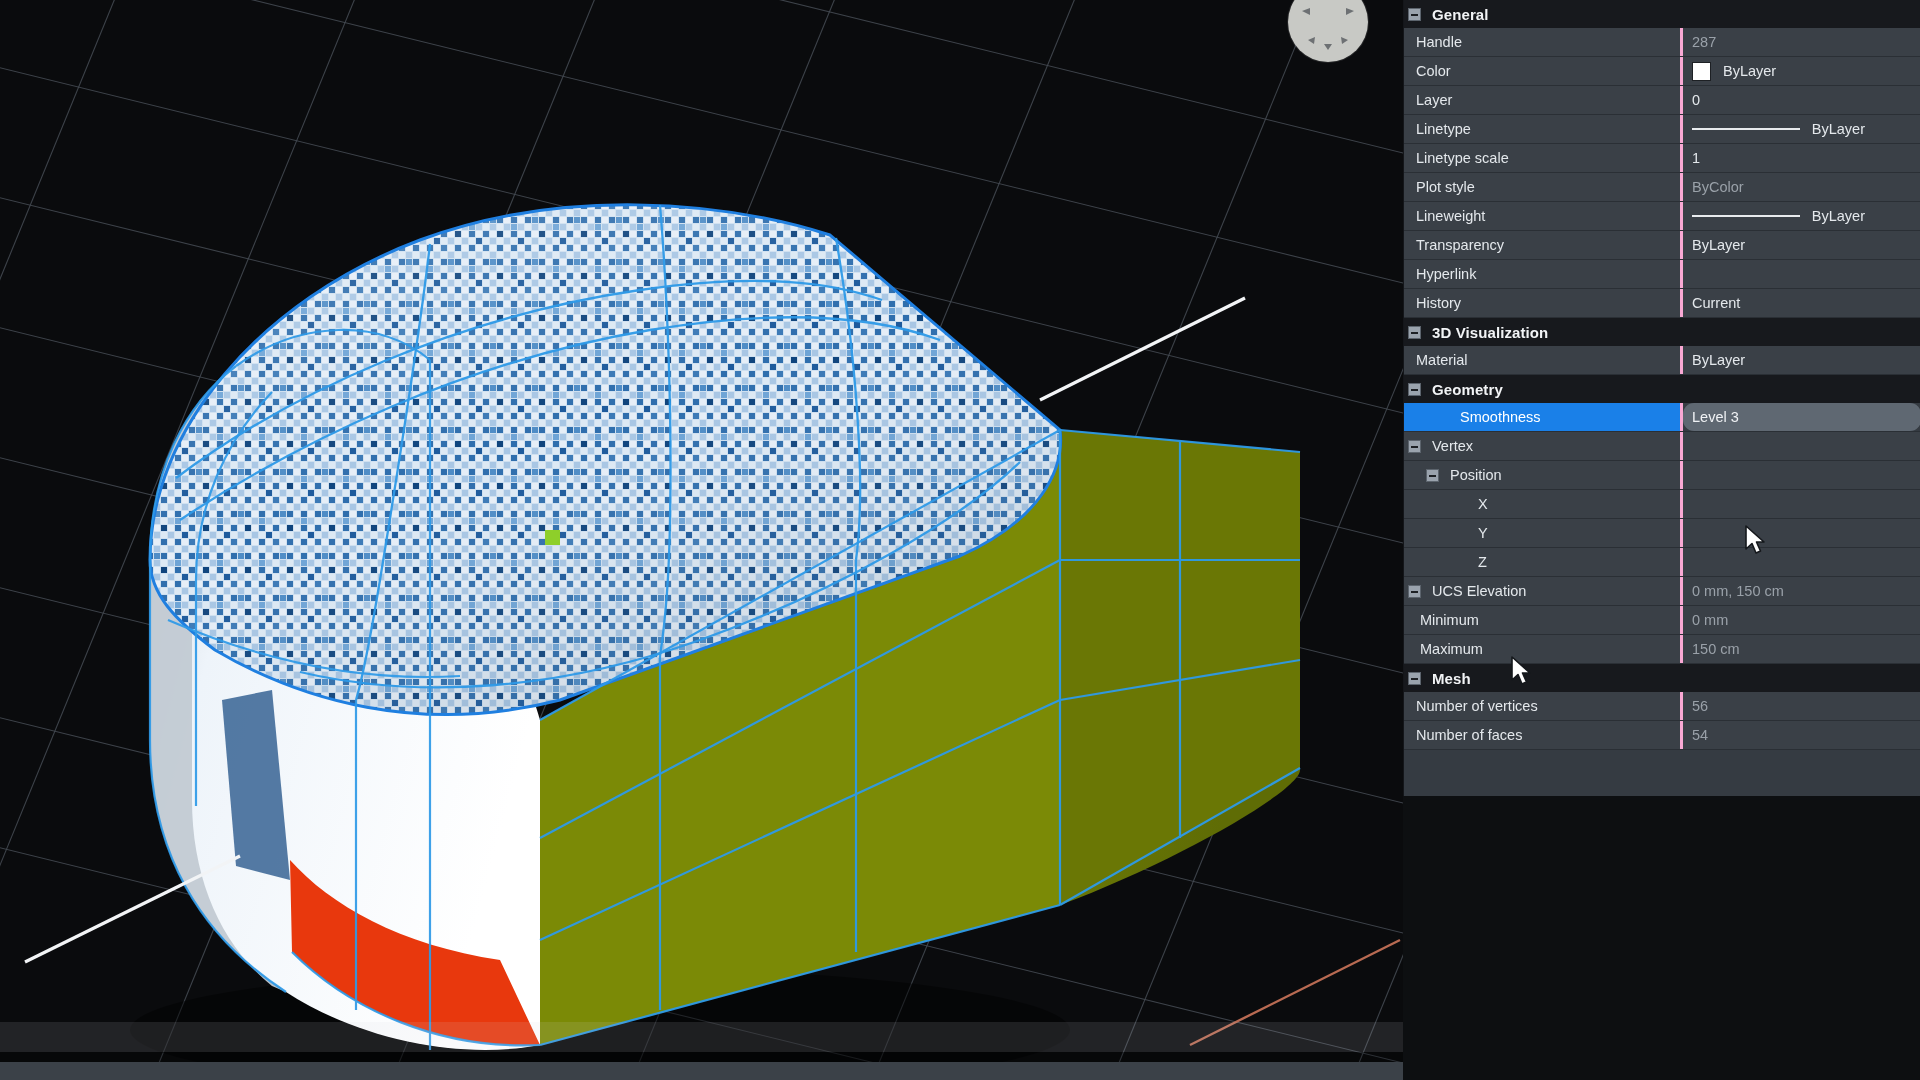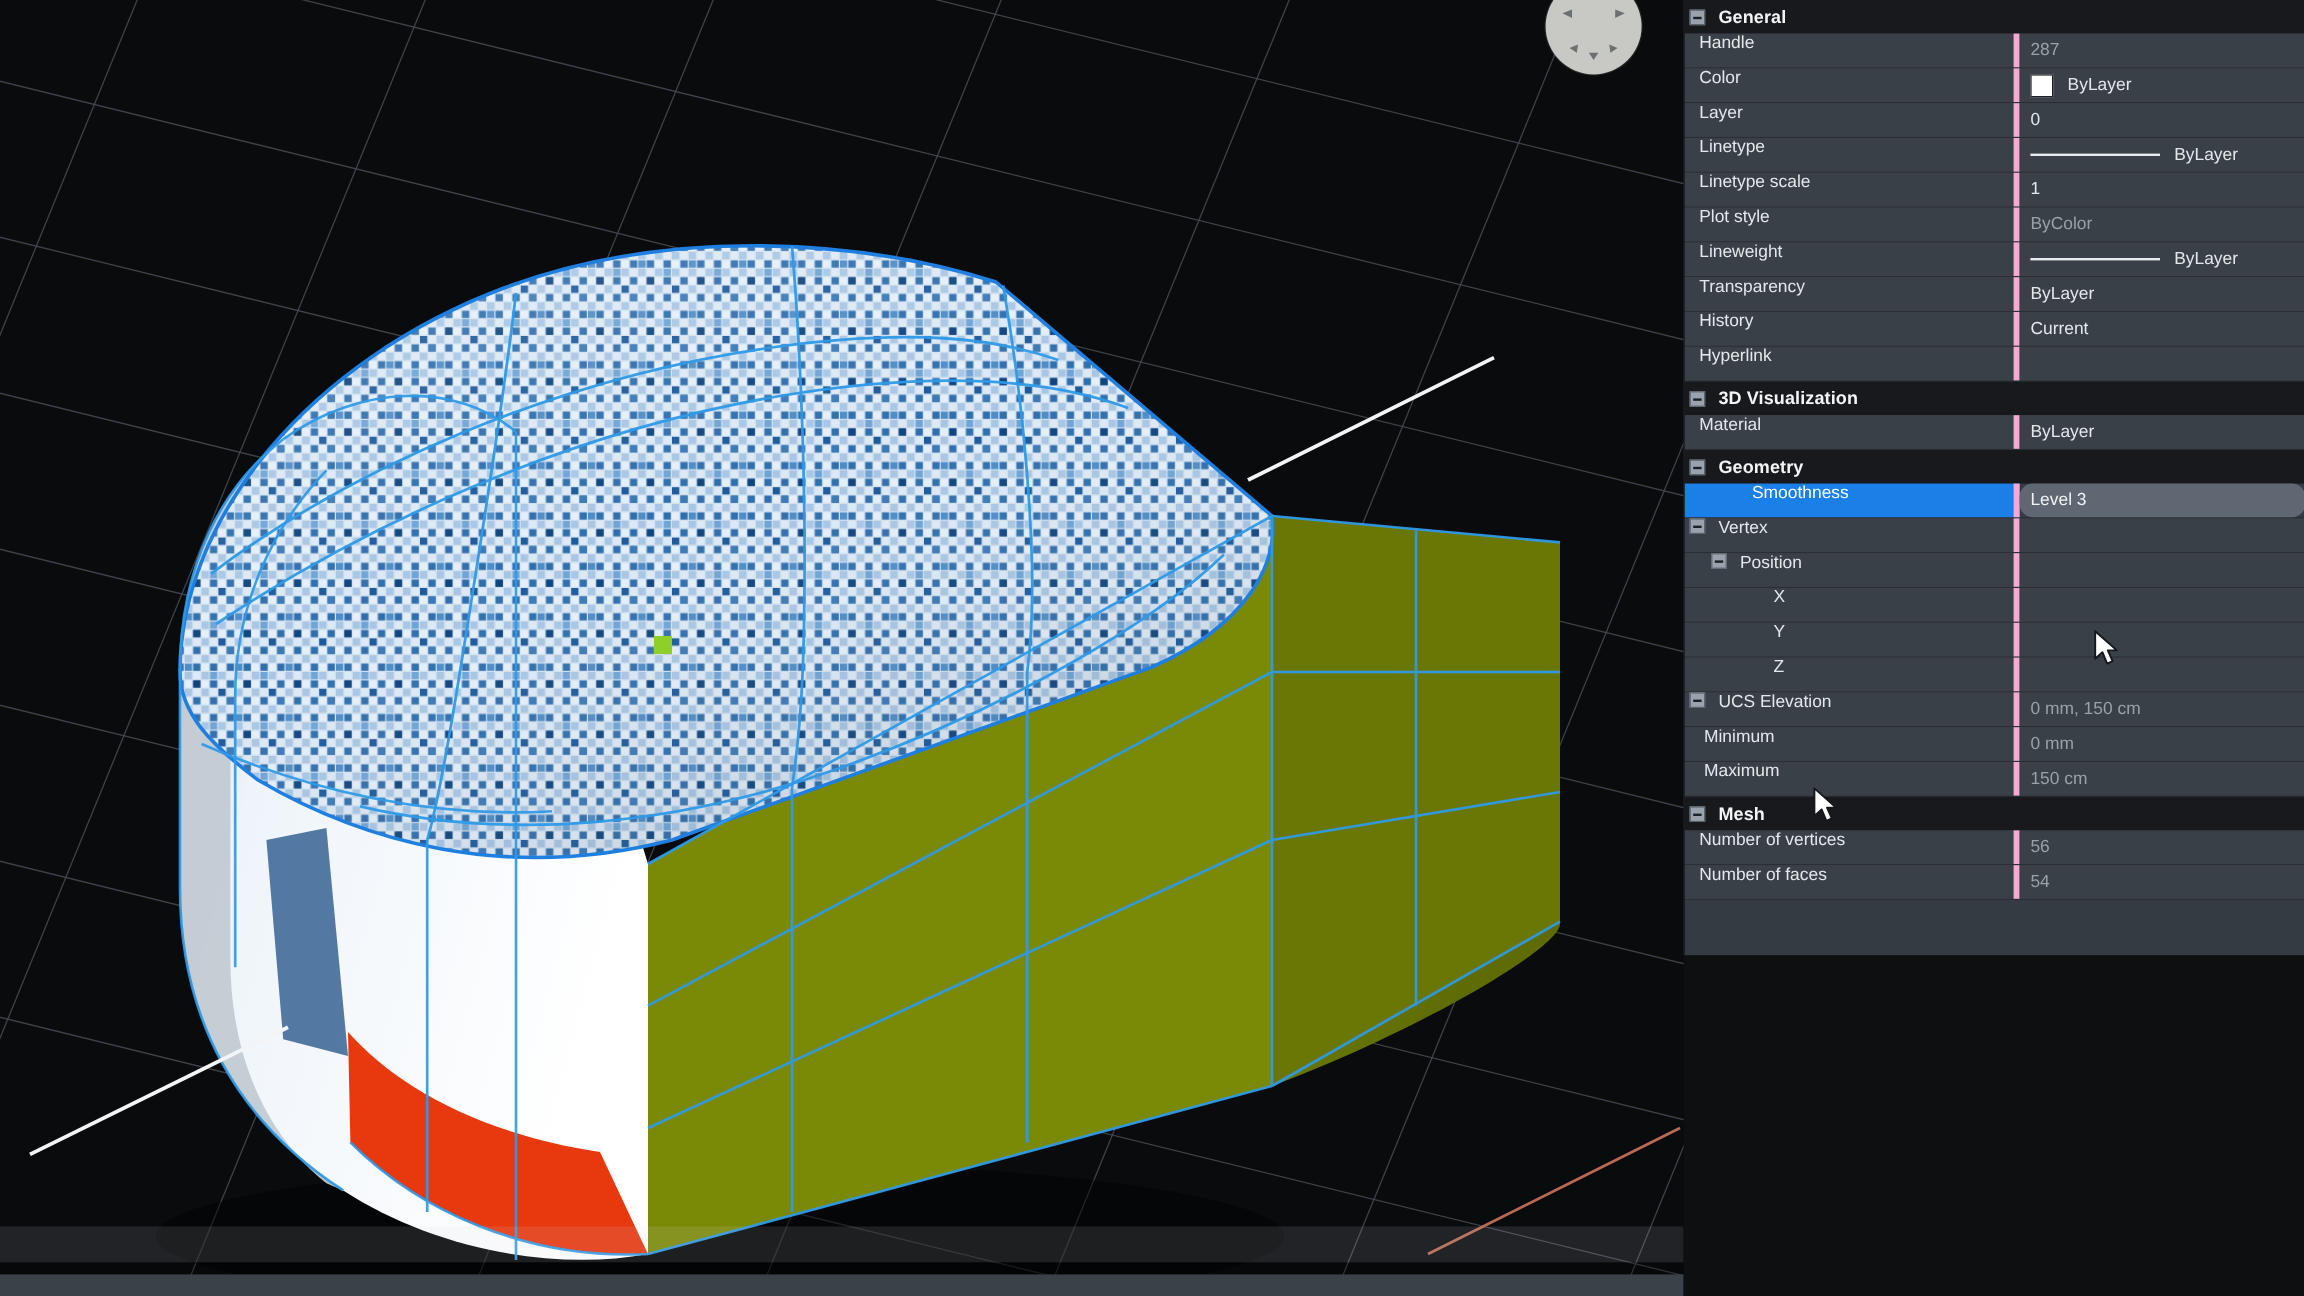--- a/index.html
+++ b/index.html
@@ -39,22 +39,22 @@
   .cat-row .cat-label{color:#f2f4f6;font-size:15px;font-weight:bold;
      margin-left:11px;letter-spacing:.1px;}
 
   .expander{width:13px;height:13px;background:#9aa3ad;border:1px solid #5c646d;
      box-sizing:border-box;position:relative;flex:0 0 auto;}
   .expander::after{content:"";position:absolute;left:2px;top:5px;width:7px;height:2px;
      background:#1d2024;}
 
   .prop-row{position:relative;height:28px;display:flex;align-items:stretch;
      border-bottom:1px solid #2a2f35;}
-  .prop-row .name{width:279px;flex:0 0 279px;display:flex;align-items:flex-start;
-     box-sizing:border-box;border-right:5px solid #f9a8d4;background:#3a4047;}
+  .prop-row .name{width:279px;flex:0 0 279px;display:flex;align-items:center;
+     box-sizing:border-box;border-right:3px solid #f9a8d4;background:#3a4047;}
   .prop-row .name .txt{color:#e4e8ec;font-size:14.5px;}
   .prop-row .val{flex:1 1 auto;display:flex;align-items:center;background:#3a4047;
      padding-left:9px;box-sizing:border-box;position:relative;}
   .prop-row .val .txt{color:#e4e8ec;font-size:14.5px;}
   .prop-row.dim .val .txt{color:#9aa1a9;}
   .prop-row.selected .name{background:#1a80e8;padding-left:44px;}
   .prop-row.selected .name .txt{color:#ffffff;}
 
   .ind0 .txt{margin-left:12px;}
   .ind1 .txt{margin-left:16px;}
@@ -325,32 +325,32 @@
         <div class="prop-row">
           <div class="name ind0">
             <span class="txt">Transparency</span>
           </div>
           <div class="val">
             <span class="txt">ByLayer</span>
           </div>
         </div>
         <div class="prop-row">
           <div class="name ind0">
+            <span class="txt">Hyperlink</span>
+          </div>
+          <div class="val">
+            <span class="txt"></span>
+          </div>
+        </div>
+        <div class="prop-row">
+          <div class="name ind0">
             <span class="txt">History</span>
           </div>
           <div class="val">
             <span class="txt">Current</span>
-          </div>
-        </div>
-        <div class="prop-row">
-          <div class="name ind0">
-            <span class="txt">Hyperlink</span>
-          </div>
-          <div class="val">
-            <span class="txt"></span>
           </div>
         </div>
         <div class="cat-row">
           <span class="expander"></span>
           <span class="cat-label">3D Visualization</span>
         </div>
         <div class="prop-row">
           <div class="name ind0">
             <span class="txt">Material</span>
           </div>

